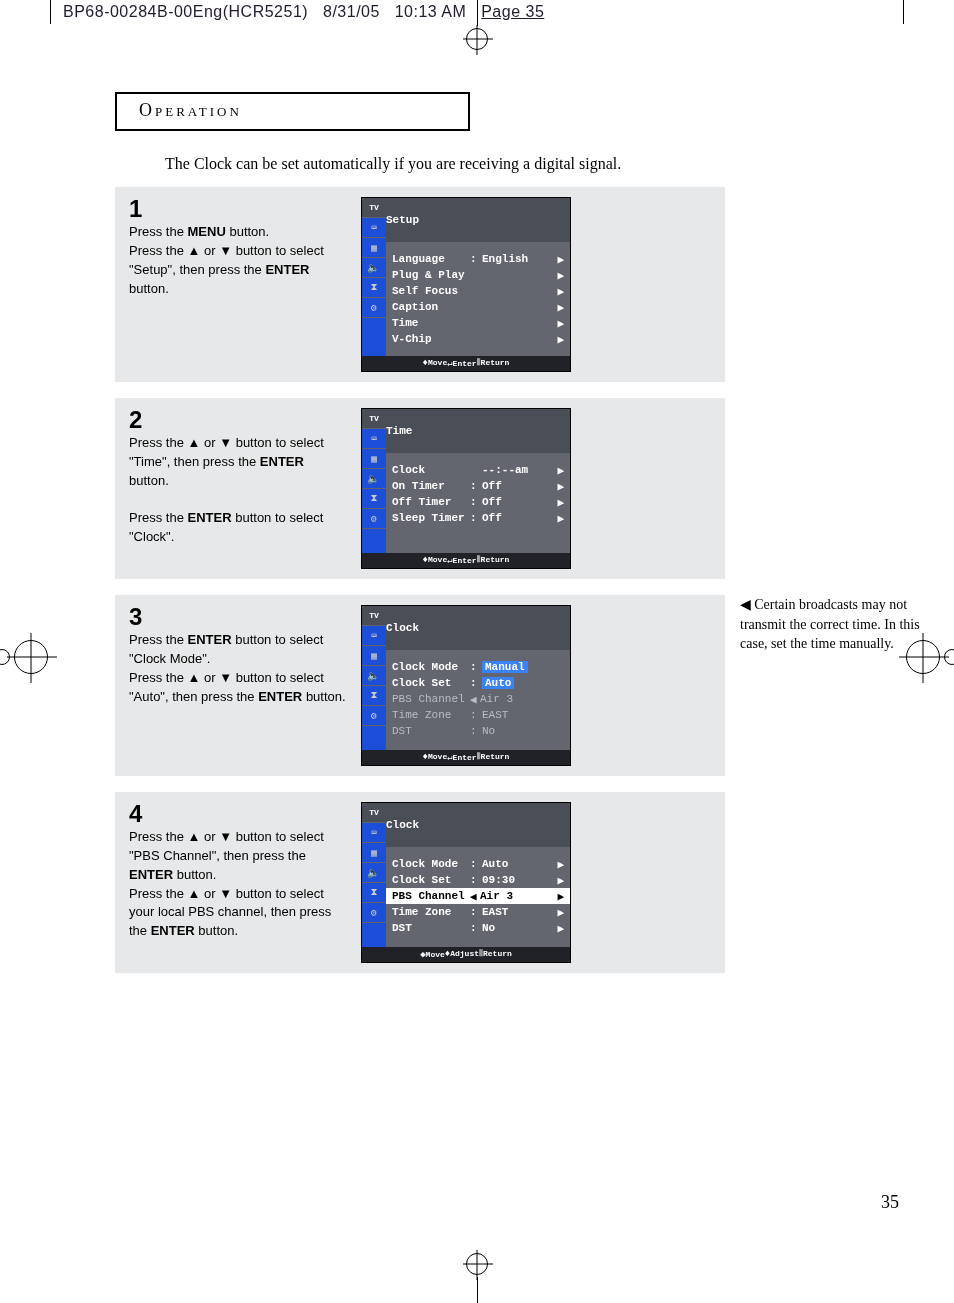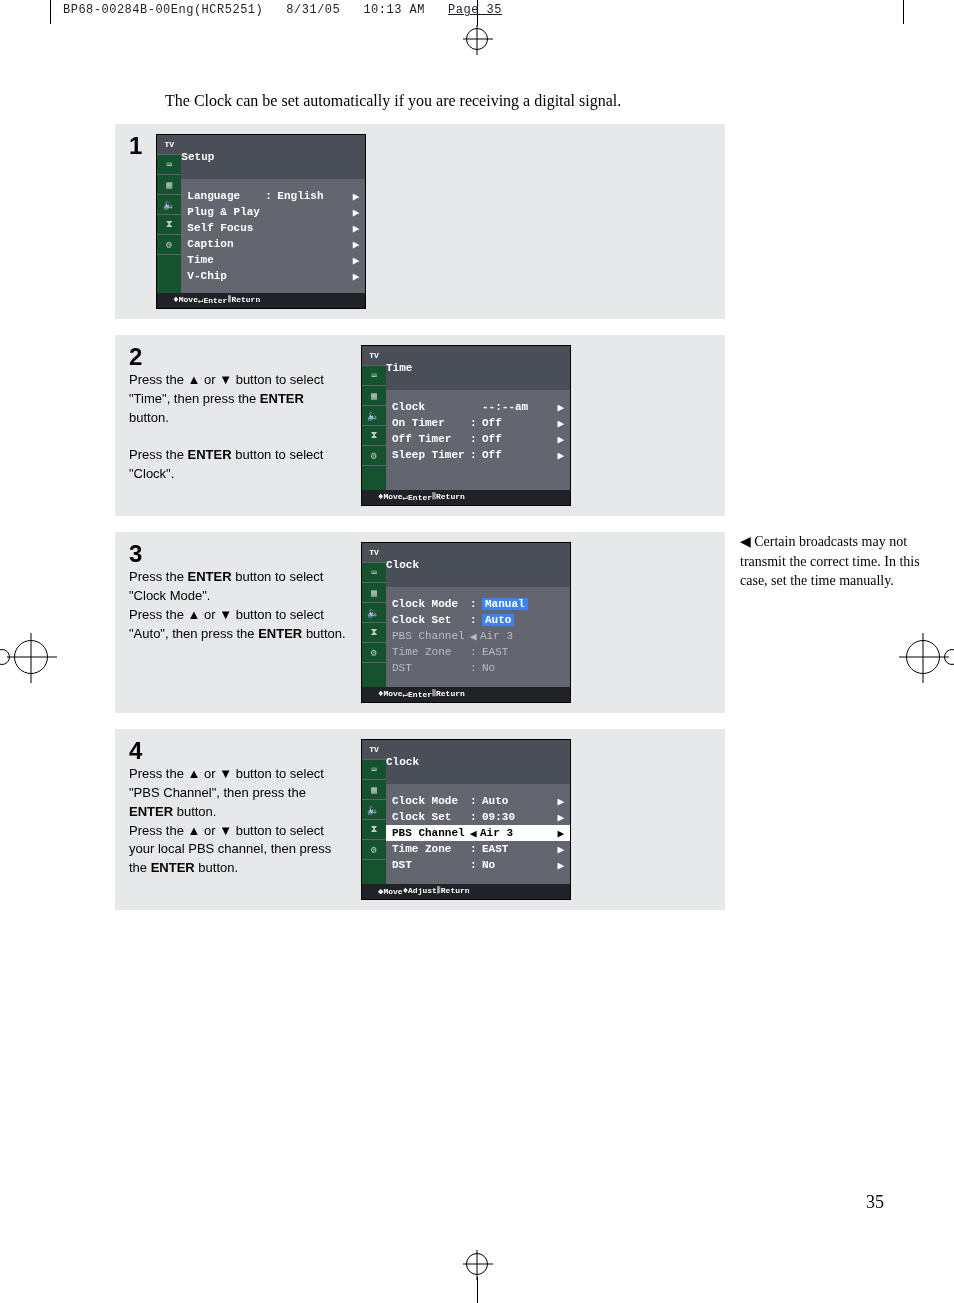--- a/index.html
+++ b/index.html
@@ -7,22 +7,22 @@
     width: 954px;
     height: 1303px;
     background: #fff;
     font-family: Arial, Helvetica, sans-serif;
     color: #000;
     position: relative;
   }
   .printhdr {
     position: absolute;
     top: 3px; left: 63px;
-    font-family: Liberation Mono, monospace;
-    font-size: 12px;
+    font-family: Liberation Sans, sans-serif;
+    font-size: 16px;
     letter-spacing: 0.5px;
     color: #221c2d;
   }
   .printhdr .pagelbl { text-decoration: underline; }
   .crop-tl, .crop-tr { position:absolute; width:32px; height:26px; }
   .crop-tl { top:-2px; left:50px; border-left:1px solid #000; border-top:1px solid #000;}
   .crop-tr { top:-2px; right:50px; border-right:1px solid #000; border-top:1px solid #000;}
   .topmark-v { position:absolute; top:-2px; left:50%; width:1px; height:28px; background:#000;}
   .topmark-c { position:absolute; top:28px; left:50%; transform:translateX(-50%); width:22px; height:22px; border:1px solid #000; border-radius:50%; }
   .topmark-c::before, .topmark-c::after{content:"";position:absolute;background:#000;}
@@ -93,21 +93,21 @@
     flex:0 0 210px;
     border:1px solid #000;
     background:#fff;
     font-family:"Courier New", monospace;
     font-size:11px;
     color:#fff;
   }
   .osd-body { display:flex; }
   .osd-tabs {
     width:24px;
-    background:#14532d;
+    background:#1d4ed8;
     display:flex;
     flex-direction:column;
   }
   .tabico {
     height:20px;
     border-bottom:1px solid #5f626a;
     display:flex;
     align-items:center;
     justify-content:center;
     color:#c8cbd1;
@@ -133,21 +133,21 @@
   .row .lbl { flex:0 0 78px; white-space:pre;}
   .row .sep { flex:0 0 12px; }
   .row .val { flex:1; }
   .row .arr { flex:0 0 10px; text-align:right;}
   .row .arrl { flex:0 0 10px; text-align:left;}
   .hl { background:#3b82f6; color:#fff; padding:0 3px;}
   .osd-foot {
     background:#202228;
     color:#fff;
     display:flex;
-    justify-content:flex-start;
+    justify-content:center;
     padding:2px 16px;
     font-size:9px;
   }
   .osd-foot span b { font-size:8px; }
   .sidenote {
     position:absolute;
     left:625px;
     font-family: Georgia, "Times New Roman", serif;
     font-size:14px;
     line-height:1.4;
@@ -155,21 +155,21 @@
   }
   .continued {
     font-family: Georgia, "Times New Roman", serif;
     font-size:15px;
     text-align:right;
     margin-top:10px;
     width:610px;
   }
   .pagenum {
     position:absolute;
-    right:70px;
+    right:55px;
     bottom:90px;
     font-family: Georgia,"Times New Roman", serif;
     font-size:18px;
   }
 </style>
 </head>
 <body>
 
 <div class="crop-tl"></div>
 <div class="crop-tr"></div>
@@ -185,26 +185,30 @@
 
 <div class="printhdr">
   <span>BP68-00284B-00Eng(HCR5251)</span>&nbsp;&nbsp;
   <span>8/31/05</span>&nbsp;&nbsp;
   <span>10:13 AM</span>&nbsp;&nbsp;
   <span class="pagelbl">Page 35</span>
 </div>
 
 <div class="page">
 
+  <div class="secbox">
+    <span>Operation</span>
+  </div>
 
   <div class="opt-desc">The Clock can be set automatically if you are receiving a digital signal.</div>
 
   <div class="stepblock">
     <div>
       <div class="stepnum">1</div>
+      <div class="steptext">Press the <b>MENU</b> button.<br>Press the ▲ or ▼ button to select "Setup", then press the <b>ENTER</b> button.</div>
     </div>
     <div class="osd">
       <div class="osd-body">
         <div class="osd-tabs">
           <div class="tabico tv">TV</div>
           <div class="tabico">⌨</div>
           <div class="tabico">▦</div>
           <div class="tabico">🔈</div>
           <div class="tabico">⧗</div>
           <div class="tabico">⚙</div>

